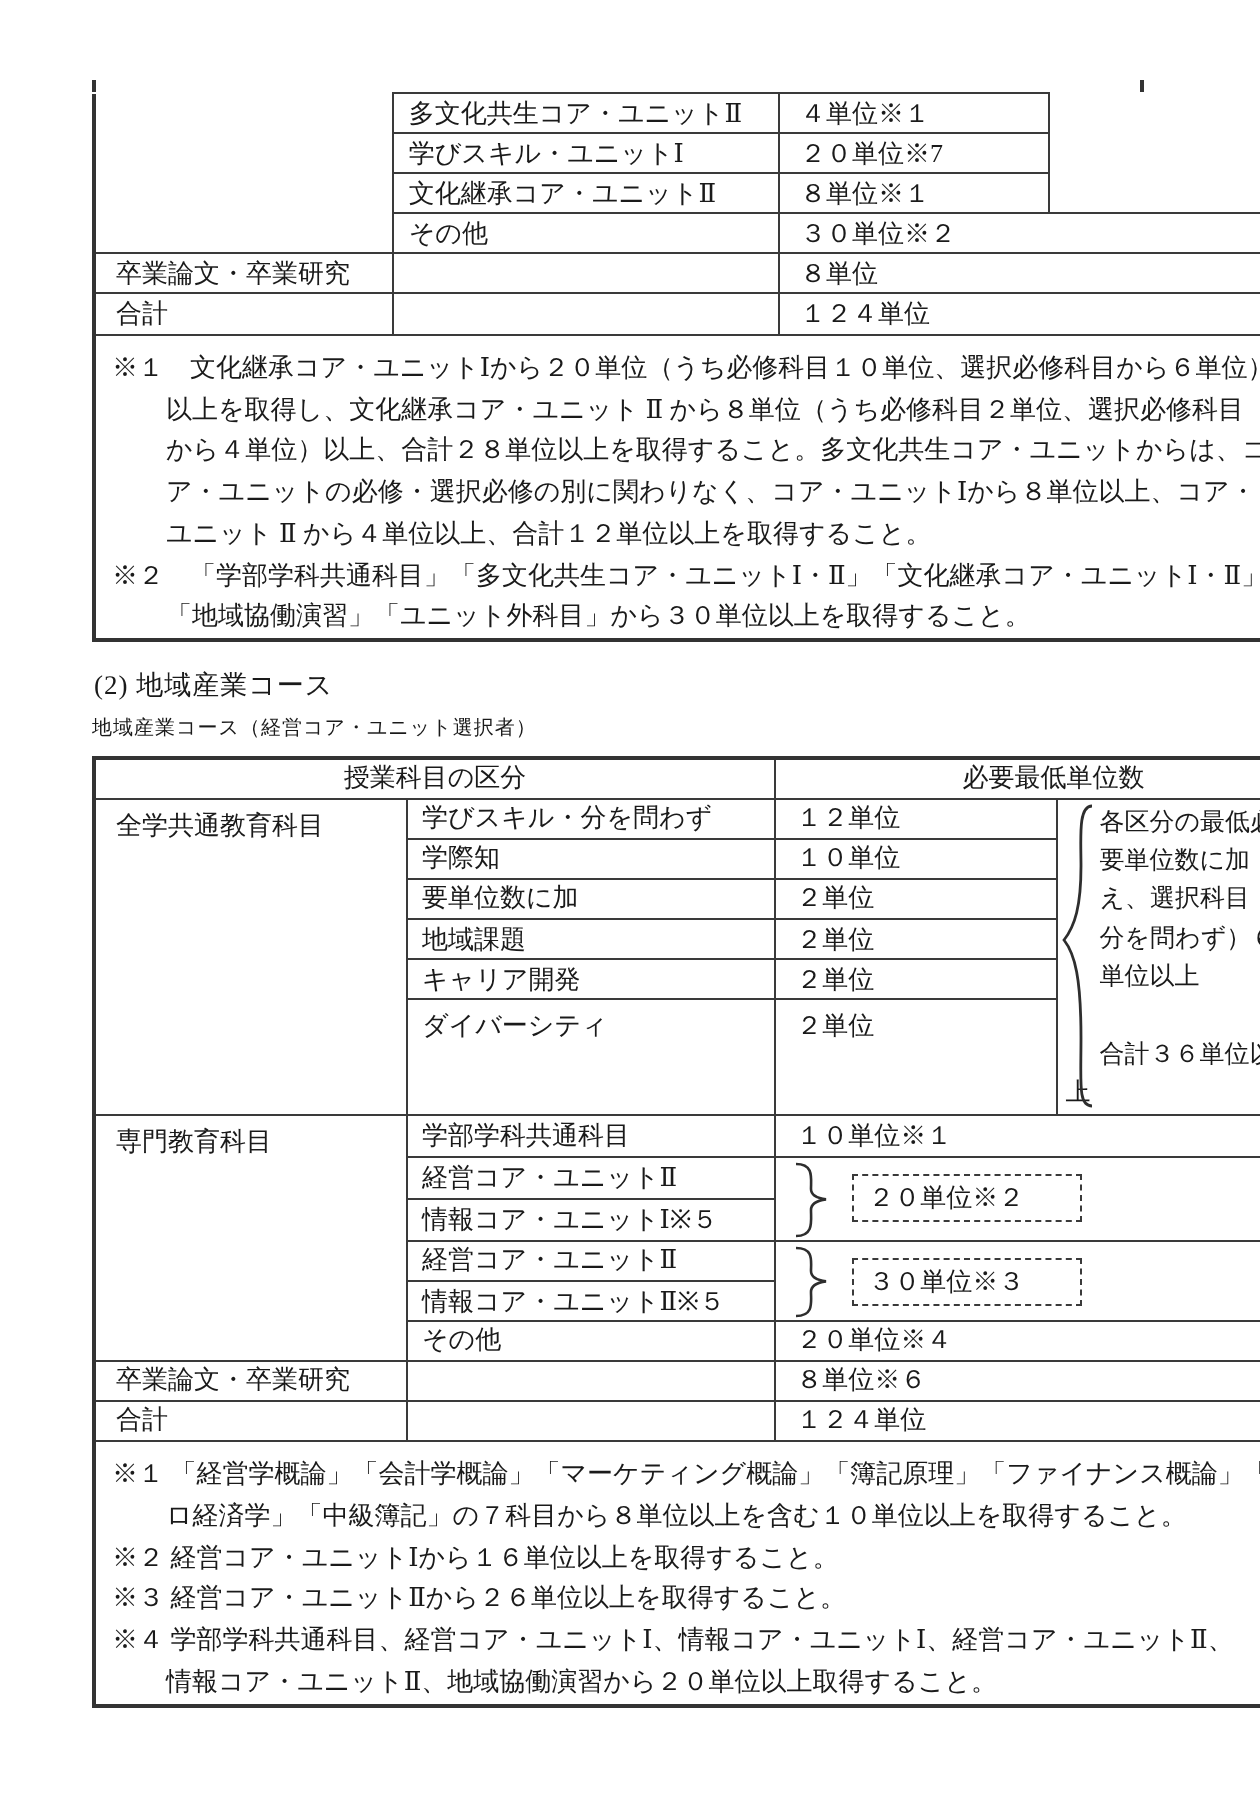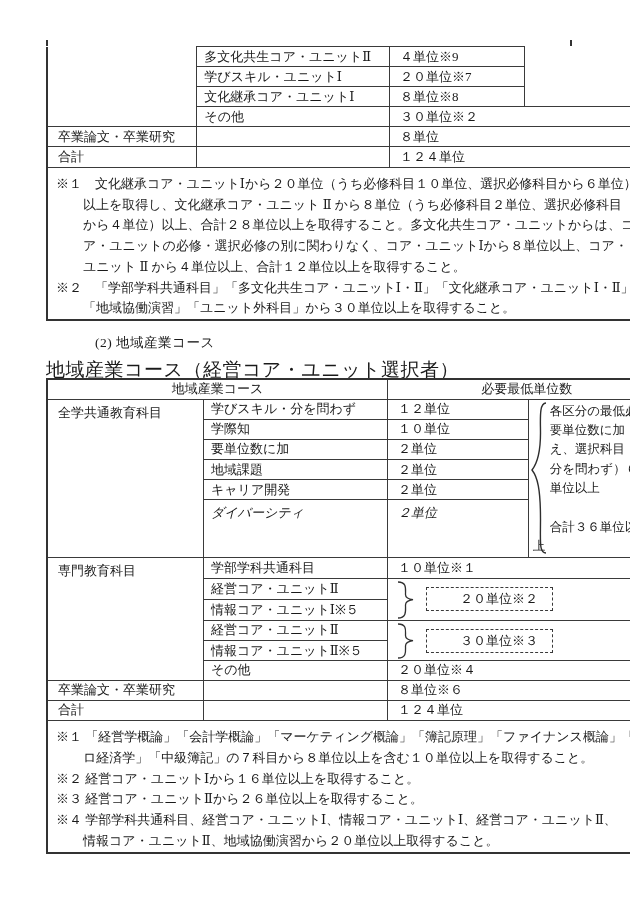--- a/index.html
+++ b/index.html
@@ -22,42 +22,42 @@
   .h20{height:20px;} .h21{height:21px;} .h57{height:57px;}
   
   .doc-table{border:2px solid #333;}
   #table1{left:46px;top:46px;border-top:none;}
   #table2{left:46px;top:378px;}
   #table1 td.notop{border-top:none;}
   
   td.lab0{padding-left:10px;margin-top:28px;}
   td.cat{vertical-align:top;padding-top:4px;padding-left:10px;}
   td.val{padding-left:10px;}
-  td.tall{vertical-align:top;padding-top:4px;font-style:italic;}
+  td.tall{vertical-align:top;padding-top:4px;}
   td.notes{vertical-align:top;padding:6px 4px 0 8px;}
   .nl{line-height:20.7px;min-height:20.7px;white-space:nowrap;}
   #table2 .nl{line-height:20.9px;min-height:20.9px;}
   .nl.cont{padding-left:27px;}
   
   td.side{position:relative;vertical-align:top;padding:0;}
   .bigbrace{position:absolute;left:1px;top:1px;}
   .sidetext{margin-left:21px;padding-top:2px;font-size:12.5px;}
   .sl{line-height:19.4px;min-height:19.4px;white-space:nowrap;}
   .sl:last-child{margin-left:-17px;}
   
   td.group{position:relative;padding:0;}
   .smallbrace{position:absolute;left:8px;top:2px;}
   .dashbox{
     position:absolute;left:38px;top:8px;width:106px;height:22px;
-    border:1px dashed #3a3a3a;line-height:22px;padding-left:19px;
-    font-size:13px;white-space:nowrap;text-align:center;
+    border:1px dashed #3a3a3a;line-height:22px;padding-left:7px;
+    font-size:13px;white-space:nowrap;
   }
   
-  .heading{left:47px;top:334px;font-size:13.5px;letter-spacing:0.5px;margin-left:48px;}
-  .caption{left:46px;top:357px;font-size:19px;letter-spacing:0.5px;}
+  .heading{left:47px;top:334px;font-size:13.5px;letter-spacing:0.5px;}
+  .caption{left:46px;top:357px;font-size:10px;letter-spacing:0.5px;}
   
   .stub{position:absolute;top:40px;width:2px;height:7px;background:#333;}
   svg{display:block;}
 </style>
 </head>
 <body>
 
 <div class="stub" style="left:46px;"></div>
 <div class="stub" style="left:570px;"></div>
 
@@ -65,30 +65,30 @@
   <colgroup>
       <col style="width:139px">
       <col style="width:153px">
       <col style="width:125px">
       <col style="width:109px">
     </colgroup>
   <tbody>
       <tr class="h20">
     <td class="notop" rowspan="4"></td>
     <td>多文化共生コア・ユニットⅡ</td>
-    <td class="val">４単位※9</td>
+    <td class="val">４単位※１</td>
     <td class="notop" rowspan="3"></td>
   </tr>
   <tr class="h20">
     <td>学びスキル・ユニットⅠ</td>
     <td class="val">２０単位※7</td>
   </tr>
   <tr class="h20">
-    <td>文化継承コア・ユニットⅠ</td>
-    <td class="val">８単位※8</td>
+    <td>文化継承コア・ユニットⅡ</td>
+    <td class="val">８単位※１</td>
   </tr>
   <tr class="h20">
     <td>その他</td>
     <td class="val" colspan="2">３０単位※２</td>
   </tr>
   <tr class="h20">
     <td class="lab0">卒業論文・卒業研究</td>
     <td></td>
     <td class="val" colspan="2">８単位</td>
   </tr>
@@ -116,21 +116,21 @@
 
 <table id="table2" class="abs doc-table">
   <colgroup>
       <col style="width:139px">
       <col style="width:153px">
       <col style="width:125px">
       <col style="width:109px">
     </colgroup>
   <tbody>
       <tr class="h20">
-    <td colspan="2" style="text-align:center;padding:0;">地域産業コース</td>
+    <td colspan="2" style="text-align:center;padding:0;">授業科目の区分</td>
     <td colspan="2" style="text-align:center;padding:0;">必要最低単位数</td>
   </tr>
   <tr class="h20">
     <td class="cat" rowspan="6">全学共通教育科目</td>
     <td>学びスキル・分を問わず</td>
     <td class="val">１２単位</td>
     <td class="side" rowspan="6">
       <svg class="bigbrace" width="18" height="154" viewBox="0 0 18 154">
         <path d="M16 2 C9 2 10.5 18 10.5 32 C10.5 52 7.5 62 2 69 C7.5 76 10.5 88 10.5 118 C10.5 141 9 152 16 152" fill="none" stroke="#2e2e2e" stroke-width="1.4"></path>
       </svg>

